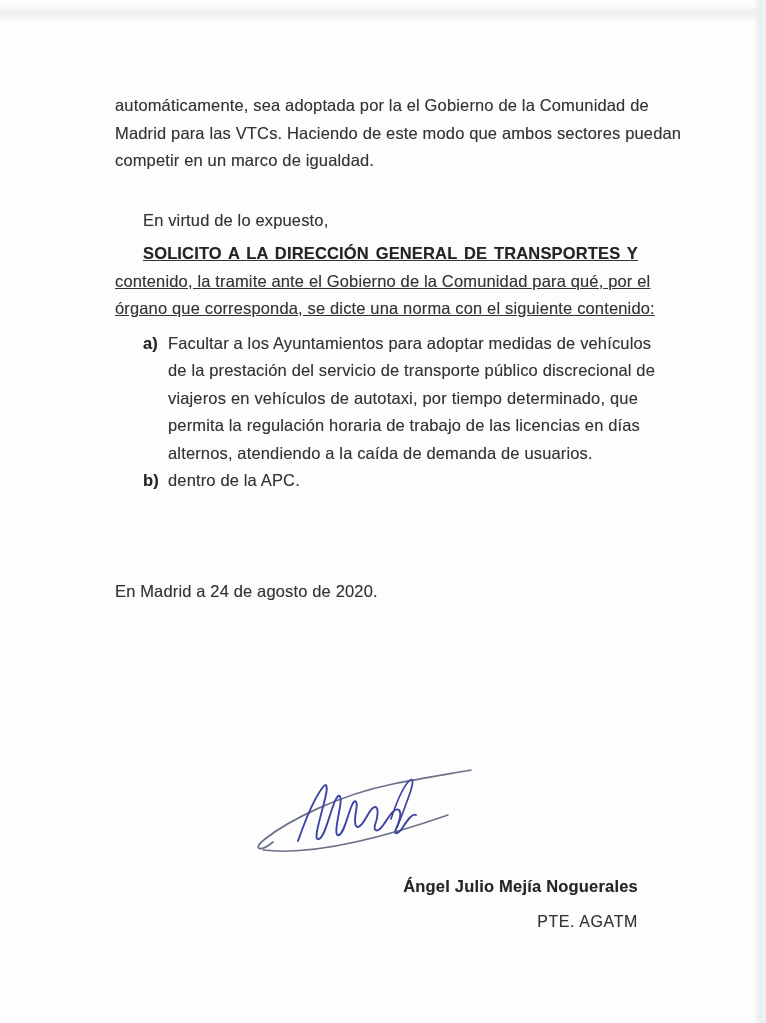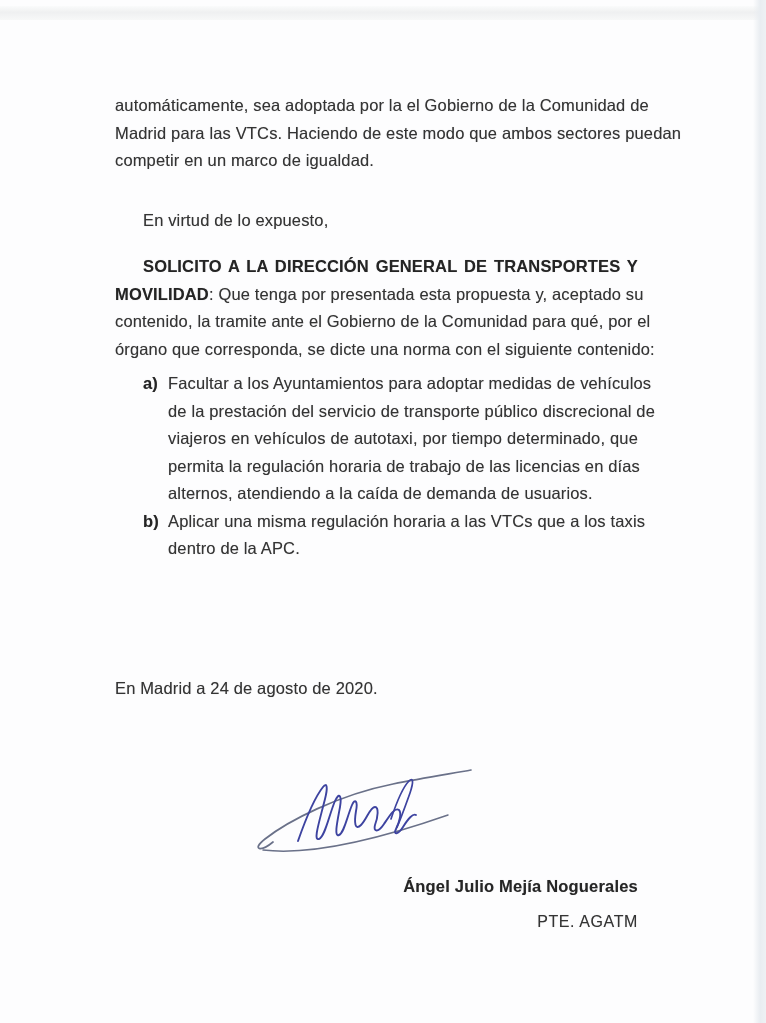--- a/index.html
+++ b/index.html
@@ -24,26 +24,26 @@
     position:absolute;left:115px;top:92px;width:523px;
     font-size:16.5px;line-height:27.5px;
     letter-spacing:.15px;
     text-shadow:0 0 .7px rgba(70,70,70,.45);
   }
   .ln{white-space:nowrap;}
   .jl{text-align:justify;text-align-last:justify;white-space:nowrap;}
   .ind{padding-left:28px;}
   .b{font-weight:700;color:#242424;}
   .p2{margin-top:32px;}
-  .p3{margin-top:19px;}
+  .p3{margin-top:6px;text-decoration:underline;}
   .req-list{margin-top:7px;}
   .list-item{position:relative;}
   .li-ln{padding-left:53px;}
   .marker{position:absolute;left:28px;top:0;font-weight:700;color:#242424;}
-  .date-line{margin-top:112px;}
+  .date-line{margin-top:83px;}
   .sig-wrap{position:absolute;left:243px;top:757px;width:238px;height:102px;}
   .signer-name{
     position:absolute;left:115px;top:877px;width:523px;
     text-align:right;font-size:16.5px;font-weight:700;color:#262626;
     letter-spacing:.2px;text-shadow:0 0 .7px rgba(70,70,70,.4);
   }
   .signer-role{
     position:absolute;left:115px;top:913px;width:523px;
     text-align:right;font-size:16px;color:#343434;
     letter-spacing:.6px;text-shadow:0 0 .7px rgba(70,70,70,.4);
@@ -64,39 +64,37 @@
       <div class="jl">Madrid para las VTCs. Haciendo de este modo que ambos sectores puedan</div>
       <div class="ln">competir en un marco de igualdad.</div>
     </section>
 
     <section class="p2">
       <div class="ln ind">En virtud de lo expuesto,</div>
     </section>
 
     <section class="p3">
       <div class="jl ind b">SOLICITO A LA DIRECCIÓN GENERAL DE TRANSPORTES Y</div>
-      <div class="jl"><span class="b">MOVILIDAD</span><span>: Que tenga por presentada esta propuesta y, aceptado su</span></div>
       <div class="jl">contenido, la tramite ante el Gobierno de la Comunidad para qué,  por el</div>
       <div class="ln">órgano que corresponda, se dicte una norma con el siguiente contenido:</div>
     </section>
 
     <section class="req-list">
 
       <div class="list-item">
         <span class="marker">a)</span>
         <div class="jl li-ln">Facultar a los Ayuntamientos para  adoptar medidas de vehículos</div>
         <div class="jl li-ln">de la prestación del servicio de transporte público discrecional de</div>
         <div class="jl li-ln">viajeros en vehículos de autotaxi, por tiempo determinado, que</div>
         <div class="jl li-ln">permita la regulación horaria de trabajo de las licencias en días</div>
         <div class="ln li-ln">alternos, atendiendo a la caída de demanda de usuarios.</div>
       </div>
 
       <div class="list-item">
         <span class="marker">b)</span>
-        <div class="jl li-ln">Aplicar una misma regulación horaria a las VTCs que a los taxis</div>
         <div class="ln li-ln">dentro de la APC.</div>
       </div>
 
     </section>
 
     <section class="date-line">
       <div class="ln">En Madrid a 24 de agosto de 2020.</div>
     </section>
 
   </div>

